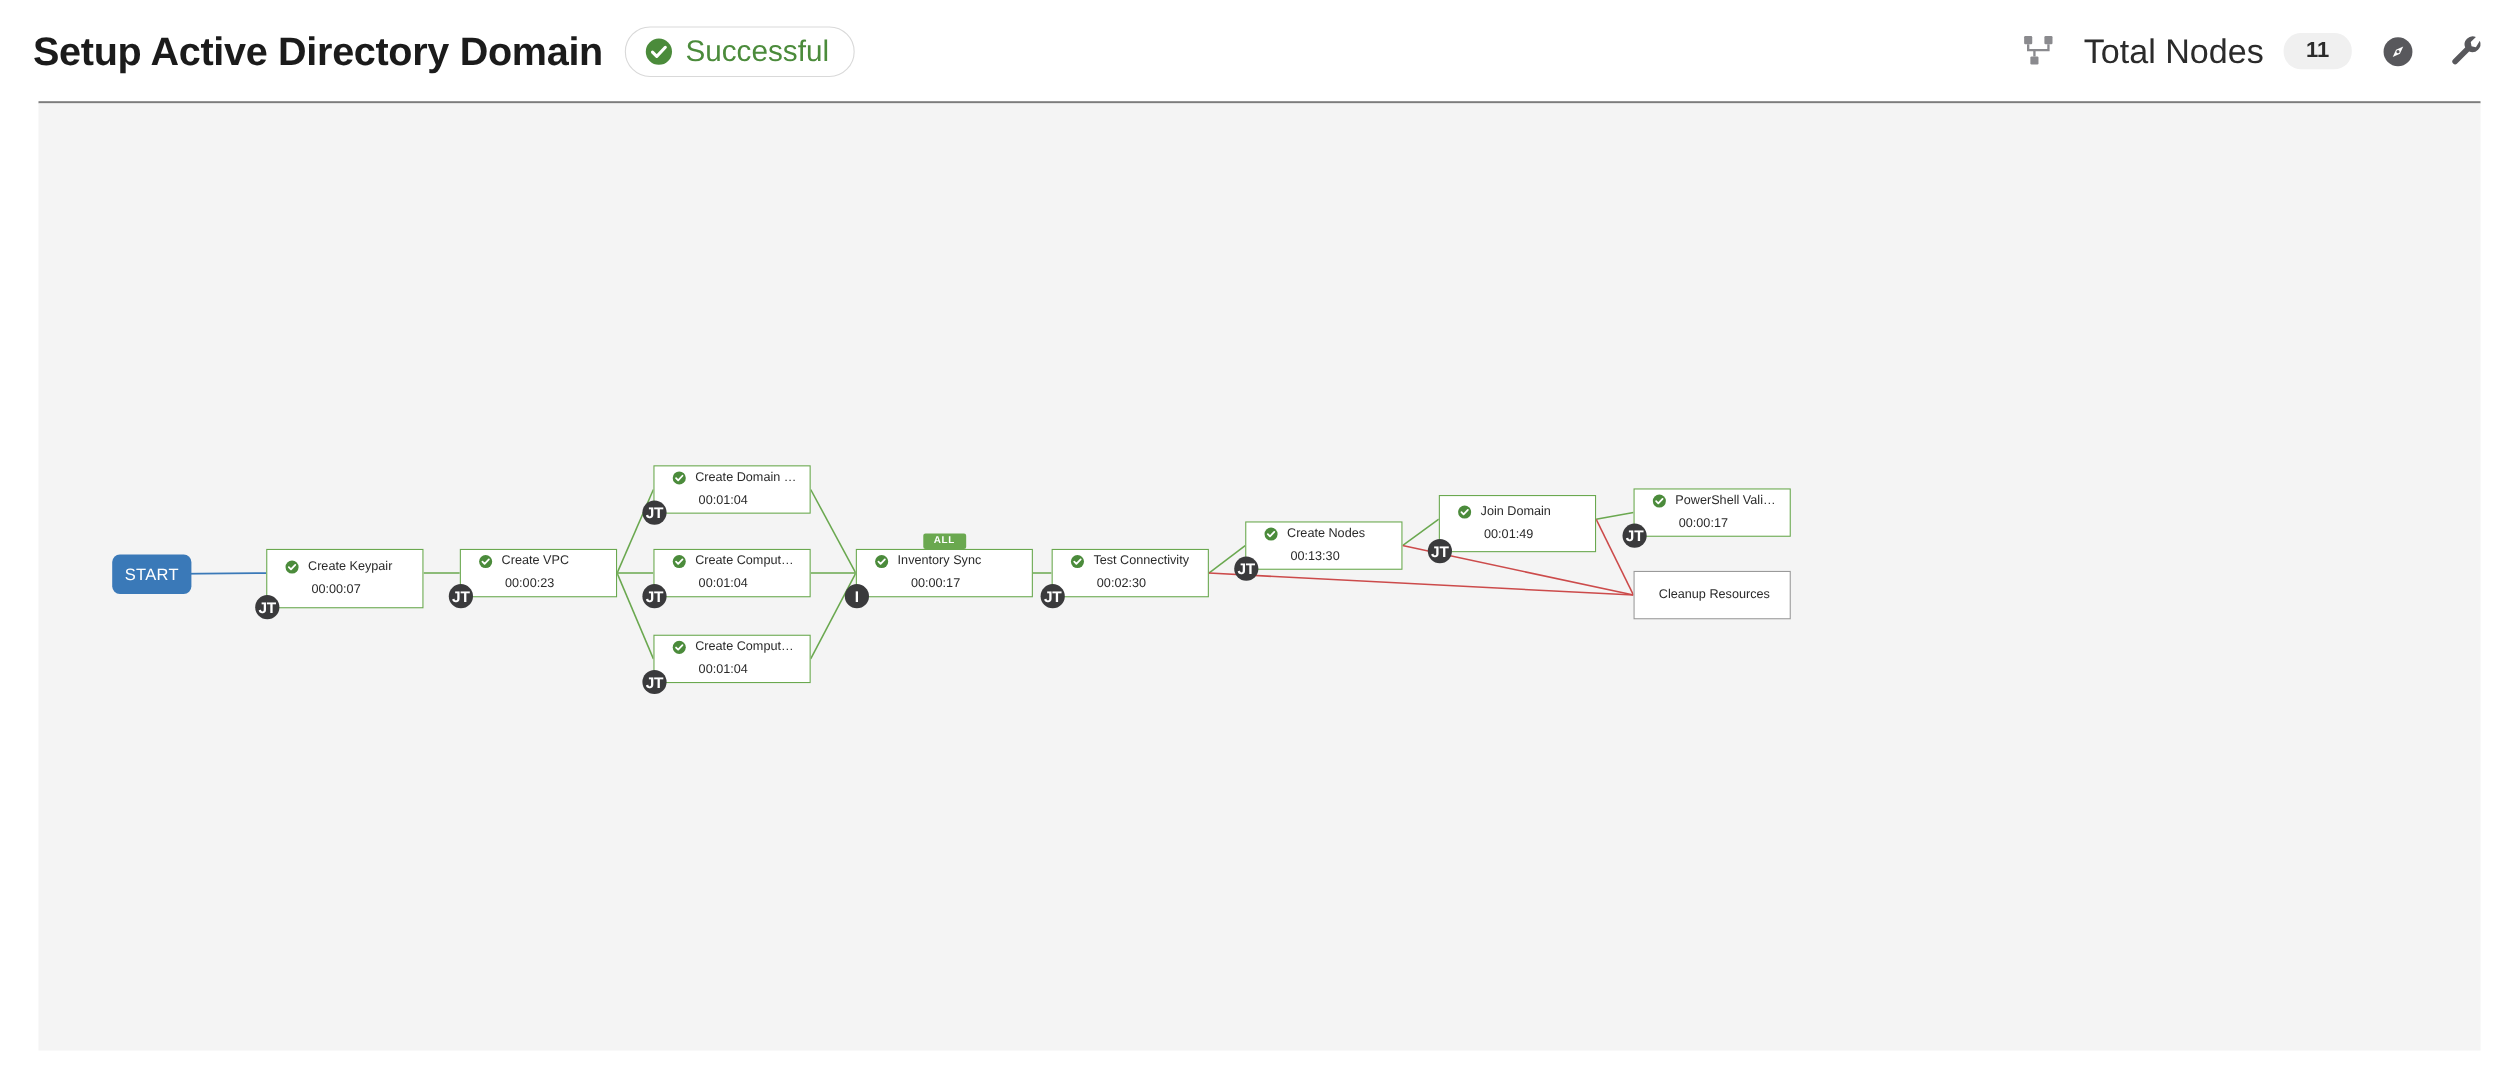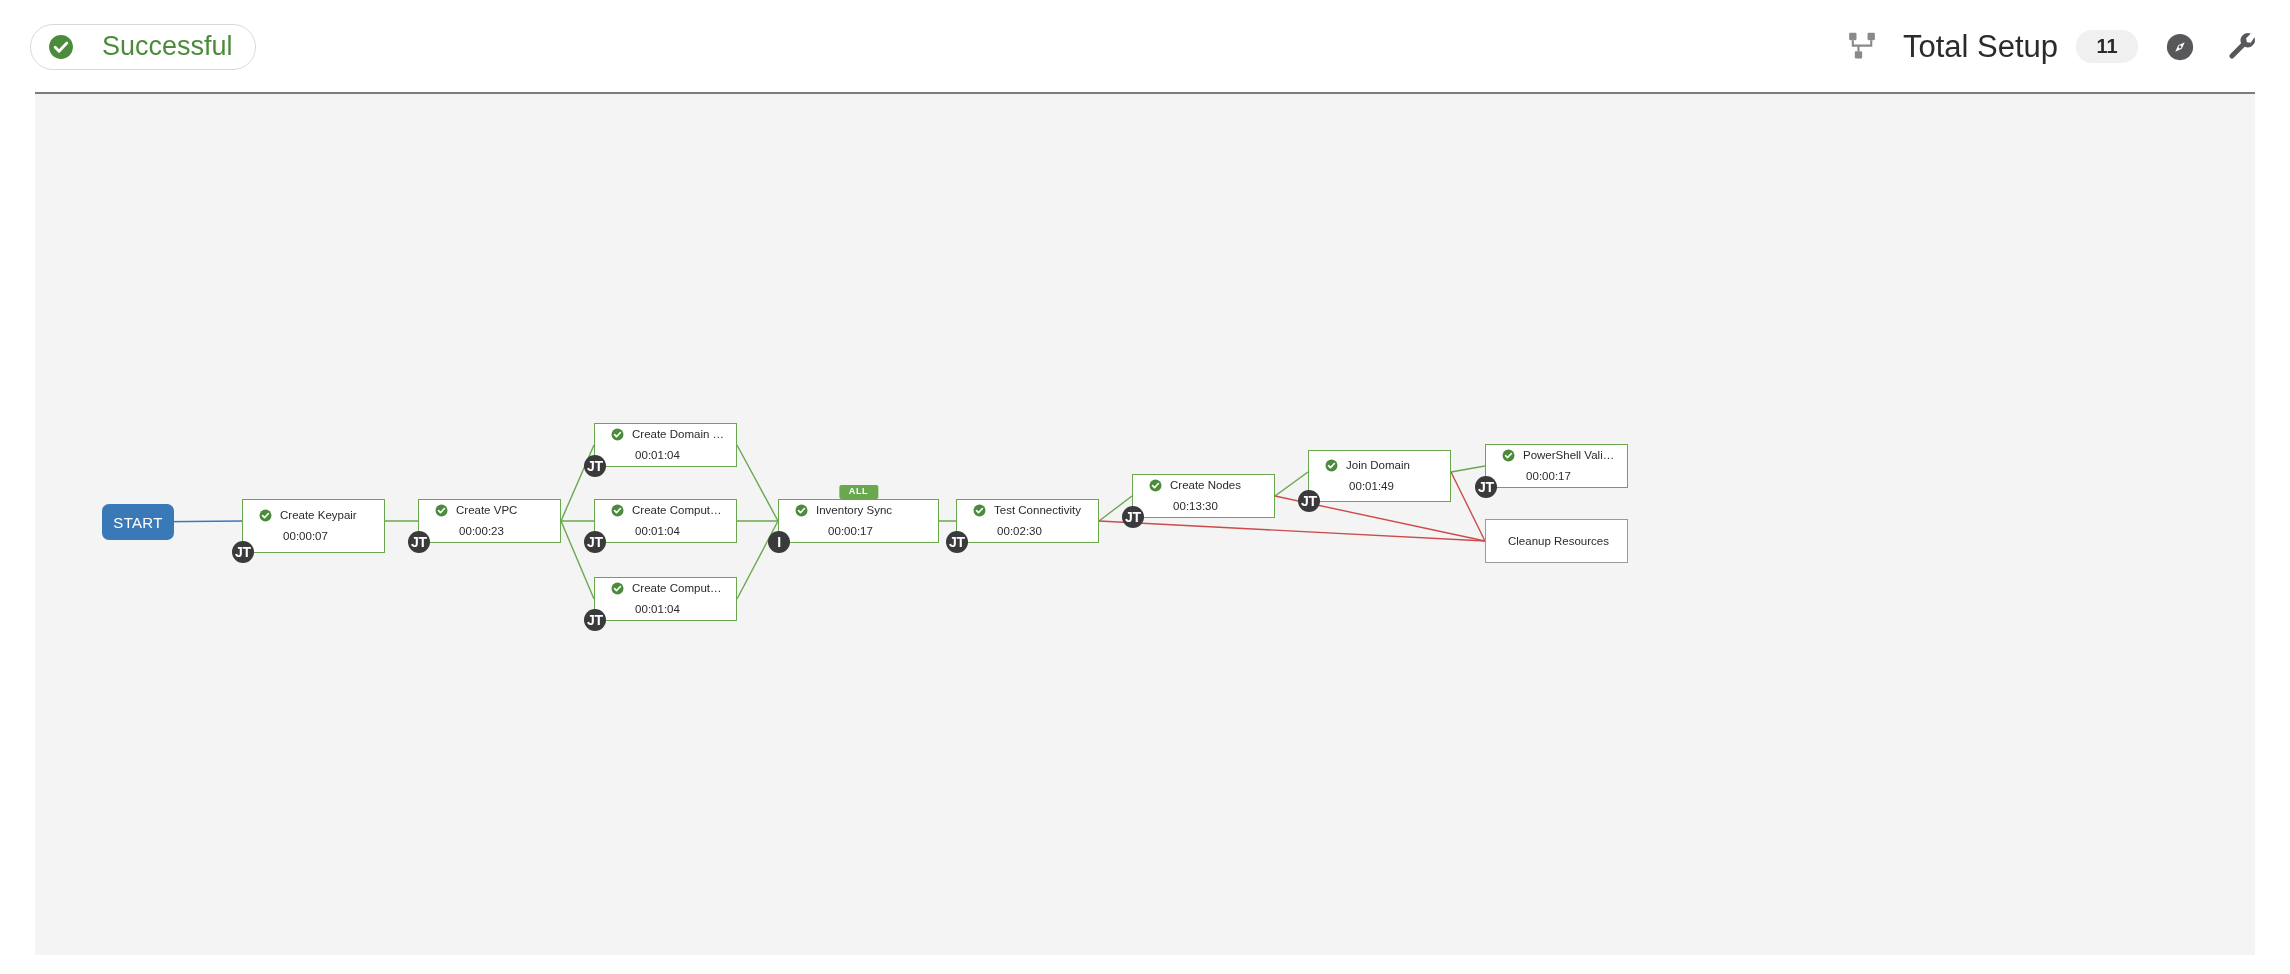--- a/index.html
+++ b/index.html
@@ -31,21 +31,21 @@
     font-size: 36px;
     font-weight: bold;
     color: #1b1b1b;
     letter-spacing: -0.3px;
     white-space: nowrap;
     line-height: 1;
   }
   #status-badge {
     display: flex;
     align-items: center;
-    gap: 28px;
+    gap: 11px;
     border: 1.5px solid #d9d9d9;
     border-radius: 24px;
     background: #ffffff;
     padding: 8px 22px 8px 17px;
     height: 46px;
   }
   #status-badge .badge-text {
     font-size: 27px;
     color: #4b8b3b;
     white-space: nowrap;
@@ -205,39 +205,40 @@
     letter-spacing: 0.3px;
     margin-left: 40px;
   }
 </style>
 </head>
 <body>
 
 <div id="header">
 
   <div id="header-left">
+    <div id="page-title">Setup Active Directory Domain</div>
 
     <div id="status-badge">
       <svg class="check-circle" viewBox="0 0 24 24">
         <circle cx="12" cy="12" r="11" fill="#4b8b3b"></circle>
         <path d="M6.6 12.3 L10.2 15.9 L17.4 8.3" fill="none" stroke="#ffffff" stroke-width="2.6" stroke-linecap="round" stroke-linejoin="round"></path>
       </svg>
       <span class="badge-text">Successful</span>
     </div>
   </div>
 
   <div id="header-right">
     <svg id="nodes-icon" viewBox="0 0 24 24">
       <rect x="1.5" y="2" width="5.2" height="5.2" rx="0.8" fill="#8a8a8e"></rect>
       <rect x="14.5" y="2" width="5.2" height="5.2" rx="0.8" fill="#8a8a8e"></rect>
       <rect x="5.5" y="15" width="5.2" height="5.2" rx="0.8" fill="#8a8a8e"></rect>
       <path d="M4.1 7.2 V11 H17.1 V7.2 M8.1 11 V15" fill="none" stroke="#8a8a8e" stroke-width="1.5"></path>
     </svg>
 
-    <span id="total-nodes-label">Total Setup</span>
+    <span id="total-nodes-label">Total Nodes</span>
 
     <span id="nodes-count-badge">11</span>
 
     <button class="hdr-icon-btn">
       <svg width="30" height="30" viewBox="0 0 24 24">
         <circle cx="12" cy="12" r="10.5" fill="#58585c"></circle>
         <path d="M15.8 8.2 L10.6 10.6 L8.2 15.8 L13.4 13.4 Z" fill="#ffffff"></path>
         <circle cx="12" cy="12" r="1.15" fill="#58585c"></circle>
       </svg>
     </button>

